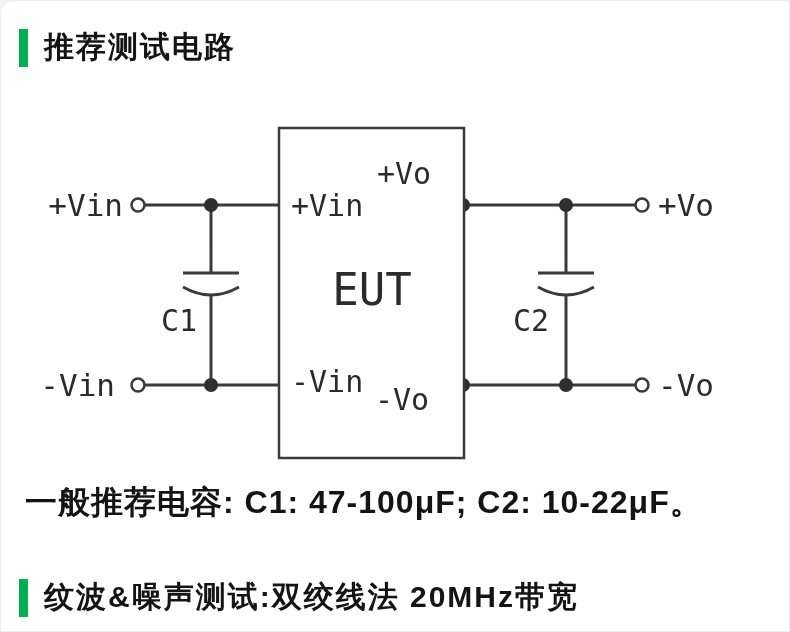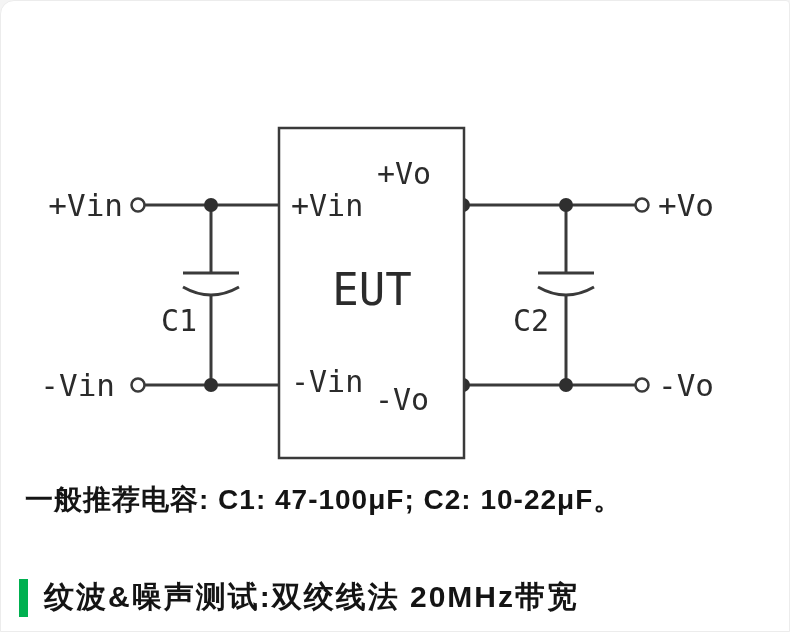--- a/index.html
+++ b/index.html
@@ -30,37 +30,41 @@
   }
   #header-test-circuit { top:26px; }
   #header-ripple { top:576px; }
 
   .circuit-wrap {
     position:absolute; top:114px; left:0;
     width:790px; height:360px;
   }
   .note-line {
     position:absolute; top:480px; left:24px;
-    font-size:28px; font-weight:bold; color:#141414;
+    font-size:32px; font-weight:bold; color:#141414;
     letter-spacing:1px; white-space:nowrap;
   }
   svg text {
     font-family:"DejaVu Sans Mono","Liberation Mono",monospace;
     fill:#2b2b2b;
   }
   .pin-label { font-size:30px; }
   .terminal-label { font-size:31px; }
   .cap-label { font-size:30px; }
   .eut-label { font-size:44px; }
 </style>
 </head>
 <body>
 
 <div class="page">
 
+  <div class="section-header" id="header-test-circuit">
+    <div class="accent-bar"></div>
+    <div class="section-title">推荐测试电路</div>
+  </div>
 
   <div class="circuit-wrap">
     <svg width="790" height="360" viewBox="0 0 790 360">
 
       <g stroke="#3a3a3a" stroke-width="3" fill="none">
 
         <path d="M144,90 H278"></path>
         <path d="M144,270 H278"></path>
 
         <path d="M463,90 H634"></path>

